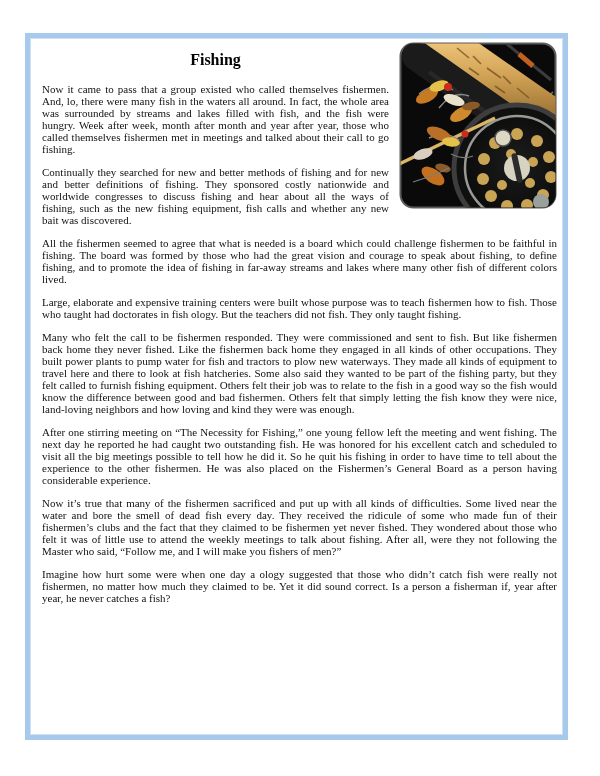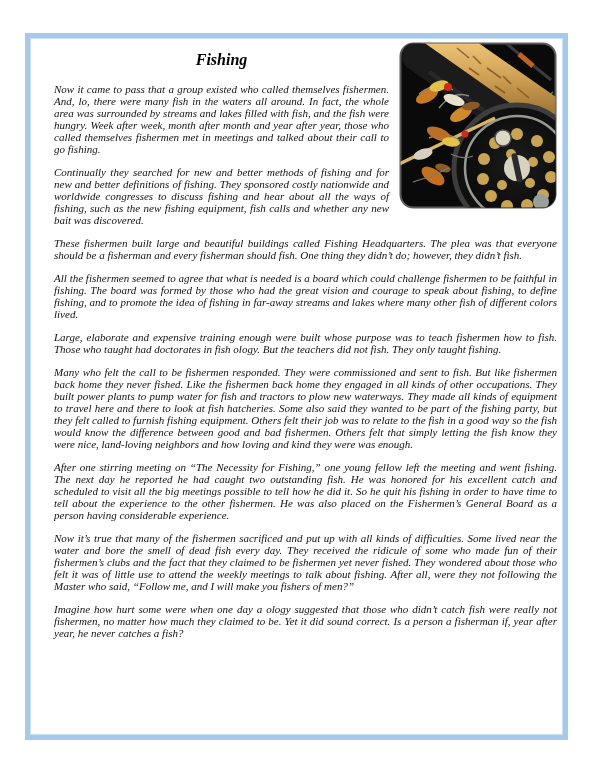--- a/index.html
+++ b/index.html
@@ -21,23 +21,22 @@
     width: 543px;
     height: 707px;
     box-sizing: border-box;
     border: 5px solid #a6c9ec;
     box-shadow: inset 0 0 0 1px #cde1f4;
     background: #ffffff;
   }
   .content {
     box-sizing: border-box;
     height: 100%;
-    padding: 3px 6px 0 24px;
+    padding: 3px 6px 0 12px;
     overflow: hidden;
-    font-style: italic;
   }
   .photo {
     float: right;
     width: 158px;
     height: 167px;
     margin: 1px 0 6px 10px;
   }
   .photo svg { display: block; }
   h1.doc-title {
     font-size: 16px;
@@ -148,22 +147,21 @@
             <path d="M14,140 q20,-6 36,-14 M52,112 q12,6 22,2" stroke="#7c7c78" stroke-width="1.2" fill="none"></path>
           </g>
         </g>
       </svg>
     </div>
 
     <h1 class="doc-title">Fishing</h1>
 
     <p class="body-par">Now it came to pass that a group existed who called themselves fishermen. And, lo, there were many fish in the waters all around. In fact, the whole area was surrounded by streams and lakes filled with fish, and the fish were hungry. Week after week, month after month and year after year, those who called themselves fishermen met in meetings and talked about their call to go fishing.</p>
     <p class="body-par">Continually they searched for new and better methods of fishing and for new and better definitions of fishing. They sponsored costly nationwide and worldwide congresses to discuss fishing and hear about all the ways of fishing, such as the new fishing equipment, fish calls and whether any new bait was discovered.</p>
-    <p class="body-par">These fishermen built large and beautiful buildings called Fishing Headquarters. The plea was that everyone should be a fisherman and every fisherman should fish.  One thing they didn’t do; however, they didn’t fish.</p>
     <p class="body-par">All the fishermen seemed to agree that what is needed is a board which could challenge fishermen to be faithful in fishing.  The board was formed by those who had the great vision and courage to speak about fishing, to define fishing, and to promote the idea of fishing in far-away streams and lakes where many other fish of different colors lived.</p>
-    <p class="body-par">Large, elaborate and expensive training enough were built whose purpose was to teach fishermen how to fish.  Those who taught had doctorates in fish ology.  But the teachers did not fish. They only taught fishing.</p>
+    <p class="body-par">Large, elaborate and expensive training centers were built whose purpose was to teach fishermen how to fish.  Those who taught had doctorates in fish ology.  But the teachers did not fish. They only taught fishing.</p>
     <p class="body-par">Many who felt the call to be fishermen responded. They were commissioned and sent to fish. But like fishermen back home they never fished. Like the fishermen back home they engaged in all kinds of other occupations. They built power plants to pump water for fish and tractors to plow new waterways. They made all kinds of equipment to travel here and there to look at fish hatcheries. Some also said they wanted to be part of the fishing party, but they felt called to furnish fishing equipment. Others felt their job was to relate to the fish in a good way so the fish would know the difference between good and bad fishermen. Others felt that simply letting the fish know they were nice, land-loving neighbors and how loving and kind they were was enough.</p>
     <p class="body-par">After one stirring meeting on “The Necessity for Fishing,” one young fellow left the meeting and went fishing. The next day he reported he had caught two outstanding fish. He was honored for his excellent catch and scheduled to visit all the big meetings possible to tell how he did it. So he quit his fishing in order to have time to tell about the experience to the other fishermen. He was also placed on the Fishermen’s General Board as a person having considerable experience.</p>
     <p class="body-par">Now it’s true that many of the fishermen sacrificed and put up with all kinds of difficulties. Some lived near the water and bore the smell of dead fish every day. They received the ridicule of some who made fun of their fishermen’s clubs and the fact that they claimed to be fishermen yet never fished. They wondered about those who felt it was of little use to attend the weekly meetings to talk about fishing. After all, were they not following the Master who said, “Follow me, and I will make you fishers of men?”</p>
     <p class="body-par">Imagine how hurt some were when one day a ology suggested that those who didn’t catch fish were really not fishermen, no matter how much they claimed to be. Yet it did sound correct. Is a person a fisherman if, year after year, he never catches a fish?</p>
 
   </div>
 </div>
 
 </body></html>

